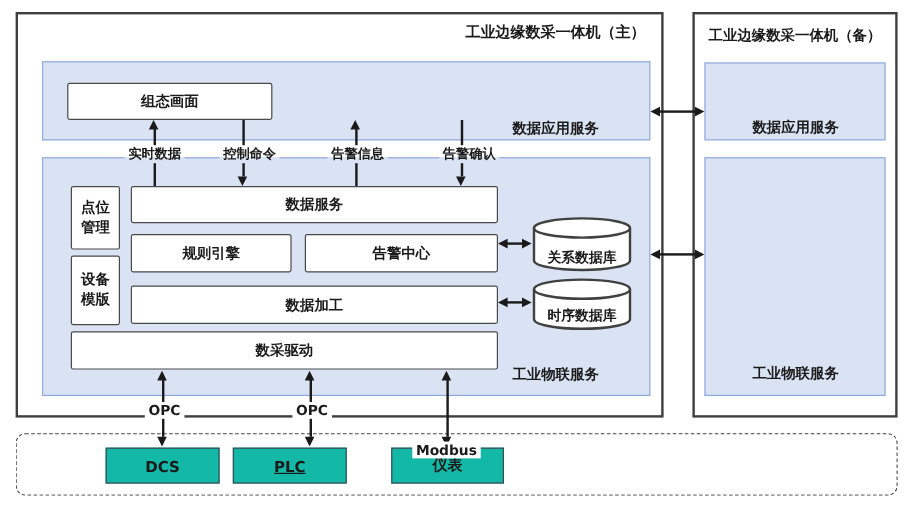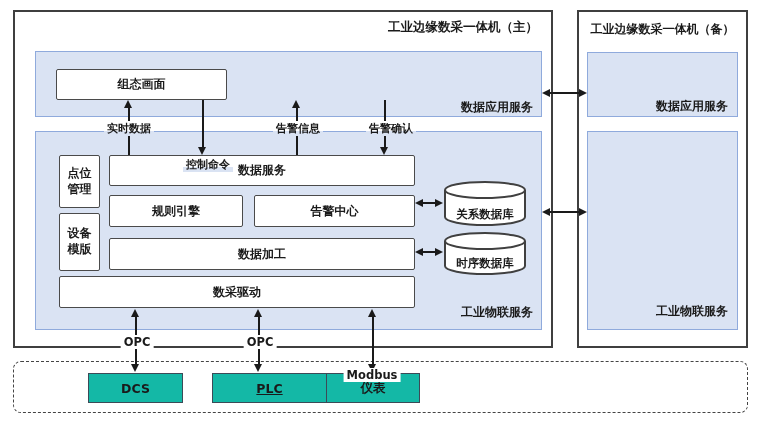--- a/index.html
+++ b/index.html
@@ -7,21 +7,21 @@
          font-family:"DejaVu Sans",sans-serif;color:#1a1a1a;overflow:hidden;}
   #stage *{box-sizing:border-box;}
   .outer-box{position:absolute;background:#fff;border:2px solid #3f3f3f;}
   .panel{position:absolute;background:#dae3f3;border:1px solid #8faadc;}
   .node{position:absolute;background:#fff;border:1.5px solid #4a4a4a;border-radius:2px;
         display:flex;align-items:center;justify-content:center;
         font-size:12px;font-weight:bold;text-align:center;}
   .side-node{line-height:1.3;}
   .side-node span{display:block;width:28px;word-break:break-all;text-align:center;}
   .title{position:absolute;font-size:12.5px;font-weight:bold;white-space:nowrap;}
-  .panel-label{position:absolute;font-size:12px;font-weight:bold;text-align:right;}
+  .panel-label{position:absolute;font-size:12px;font-weight:bold;text-align:center;}
   .flow-label{position:absolute;top:121px;height:15px;line-height:15px;transform:translateX(-50%);
               font-size:11px;font-weight:bold;padding:0 3px;white-space:nowrap;
               background:linear-gradient(#ffffff 0 64%, #dae3f3 64% 100%);}
   .proto-label{position:absolute;transform:translate(-50%,-50%);background:#fff;
                padding:0 3px;font-size:11.5px;font-weight:bold;white-space:nowrap;}
   .device{position:absolute;background:#14b8a6;border:1.7px solid #3c4a57;
           display:flex;align-items:center;justify-content:center;
           font-size:12.5px;font-weight:bold;}
   .dashed-zone{position:absolute;border:1.6px dashed #444;border-radius:8px;background:#fff;}
   .vl{position:absolute;width:1.5px;background:#1a1a1a;}
@@ -80,37 +80,37 @@
 
   <div class="outer-box" style="left:577px;top:10px;width:171px;height:338px;"></div>
   <div class="title" style="left:581px;top:21px;width:163px;text-align:center;font-size:12px;">工业边缘数采一体机（备）</div>
   <div class="panel" style="left:587px;top:52px;width:151px;height:65px;"></div>
   <div class="panel-label" style="left:598px;top:98px;width:130px;">数据应用服务</div>
   <div class="panel" style="left:587px;top:131px;width:151px;height:199px;"></div>
   <div class="panel-label" style="left:598px;top:303px;width:130px;">工业物联服务</div>
 
   <div class="dashed-zone" style="left:13px;top:361px;width:735px;height:52px;"></div>
   <div class="device" style="left:88px;top:373px;width:95px;height:30px;">DCS</div>
-  <div class="device" style="left:212px;top:373px;width:115px;height:30px;text-decoration:underline;">PLC</div>
+  <div class="device" style="left:194px;top:373px;width:95px;height:30px;text-decoration:underline;">PLC</div>
   <div class="device" style="left:326px;top:373px;width:94px;height:30px;">仪表</div>
 
   <div class="vl" style="left:128.25px;top:107px;height:48px;"></div>
   <div class="a a-up" style="left:124px;top:100px;"></div>
 
   <div class="vl" style="left:202.25px;top:100px;height:47px;"></div>
   <div class="a a-down" style="left:198px;top:147px;"></div>
 
   <div class="vl" style="left:296.25px;top:107px;height:48px;"></div>
   <div class="a a-up" style="left:292px;top:100px;"></div>
 
   <div class="vl" style="left:384.25px;top:100px;height:47px;"></div>
   <div class="a a-down" style="left:380px;top:147px;"></div>
 
   <div class="flow-label" style="left:129px;">实时数据</div>
-  <div class="flow-label" style="left:208px;margin-top:36px;">控制命令</div>
+  <div class="flow-label" style="left:208px;">控制命令</div>
   <div class="flow-label" style="left:298px;">告警信息</div>
   <div class="flow-label" style="left:391px;">告警确认</div>
 
   <div class="hl" style="left:421px;top:202.25px;width:16px;"></div>
   <div class="a a-left" style="left:415px;top:198.5px;"></div>
   <div class="a a-right" style="left:435px;top:198.5px;"></div>
 
   <div class="hl" style="left:421px;top:251.25px;width:16px;"></div>
   <div class="a a-left" style="left:415px;top:247.5px;"></div>
   <div class="a a-right" style="left:435px;top:247.5px;"></div>

